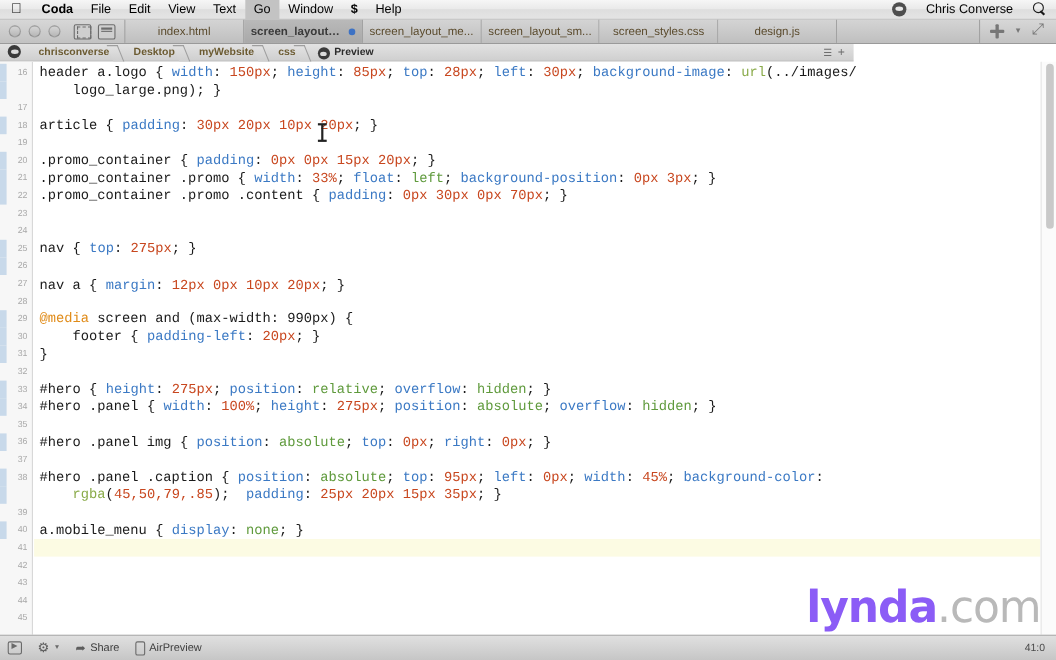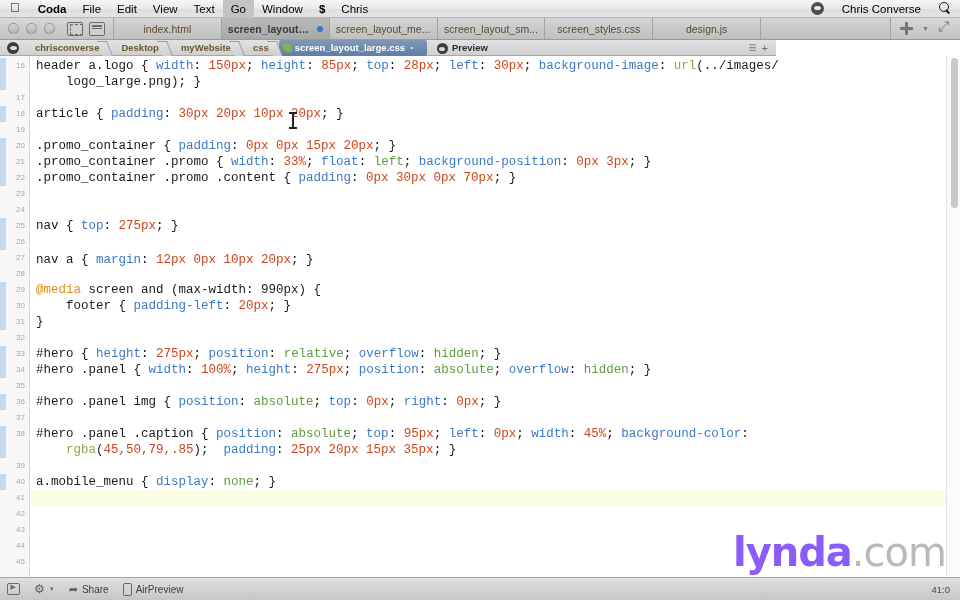--- a/index.html
+++ b/index.html
@@ -248,21 +248,21 @@
 <div class="menubar">
   <span class="apple"></span>
   <span class="mi app">Coda</span>
   <span class="mi">File</span>
   <span class="mi">Edit</span>
   <span class="mi">View</span>
   <span class="mi">Text</span>
   <span class="mi active">Go</span>
   <span class="mi">Window</span>
   <span class="mi" style="font-weight:bold">$</span>
-  <span class="mi">Chris</span>
+  <span class="mi">Help</span>
   <span class="spacer"></span>
   <span class="right">
     <span class="mi"><span class="eyeicon"></span></span>
     <span class="mi">Chris Converse</span>
     <span class="mi"><span class="searchglass"></span></span>
   </span>
 </div>
 
 <div class="tabbar">
   <div class="trafficlights">
@@ -302,25 +302,20 @@
     <span class="expicon"></span>
   </div>
 </div>
 
 <div class="pathbar">
   <span class="pb-eye"><span class="eyeicon"></span></span>
   <span class="crumb">chrisconverse</span>
   <span class="crumb">Desktop</span>
   <span class="crumb">myWebsite</span>
   <span class="crumb">css</span>
-  <span class="crumb file">
-    <span class="leaficon"></span>
-    <span>screen_layout_large.css</span>
-    <span class="sm">•</span>
-  </span>
   <span class="preview">
     <span class="eyeicon"></span>
     <span>Preview</span>
   </span>
   <span class="spacer"></span>
   <span class="pb-right">
     <span style="font-size:9px">☰</span>
     <span style="font-size:11px">+</span>
   </span>
 </div>

